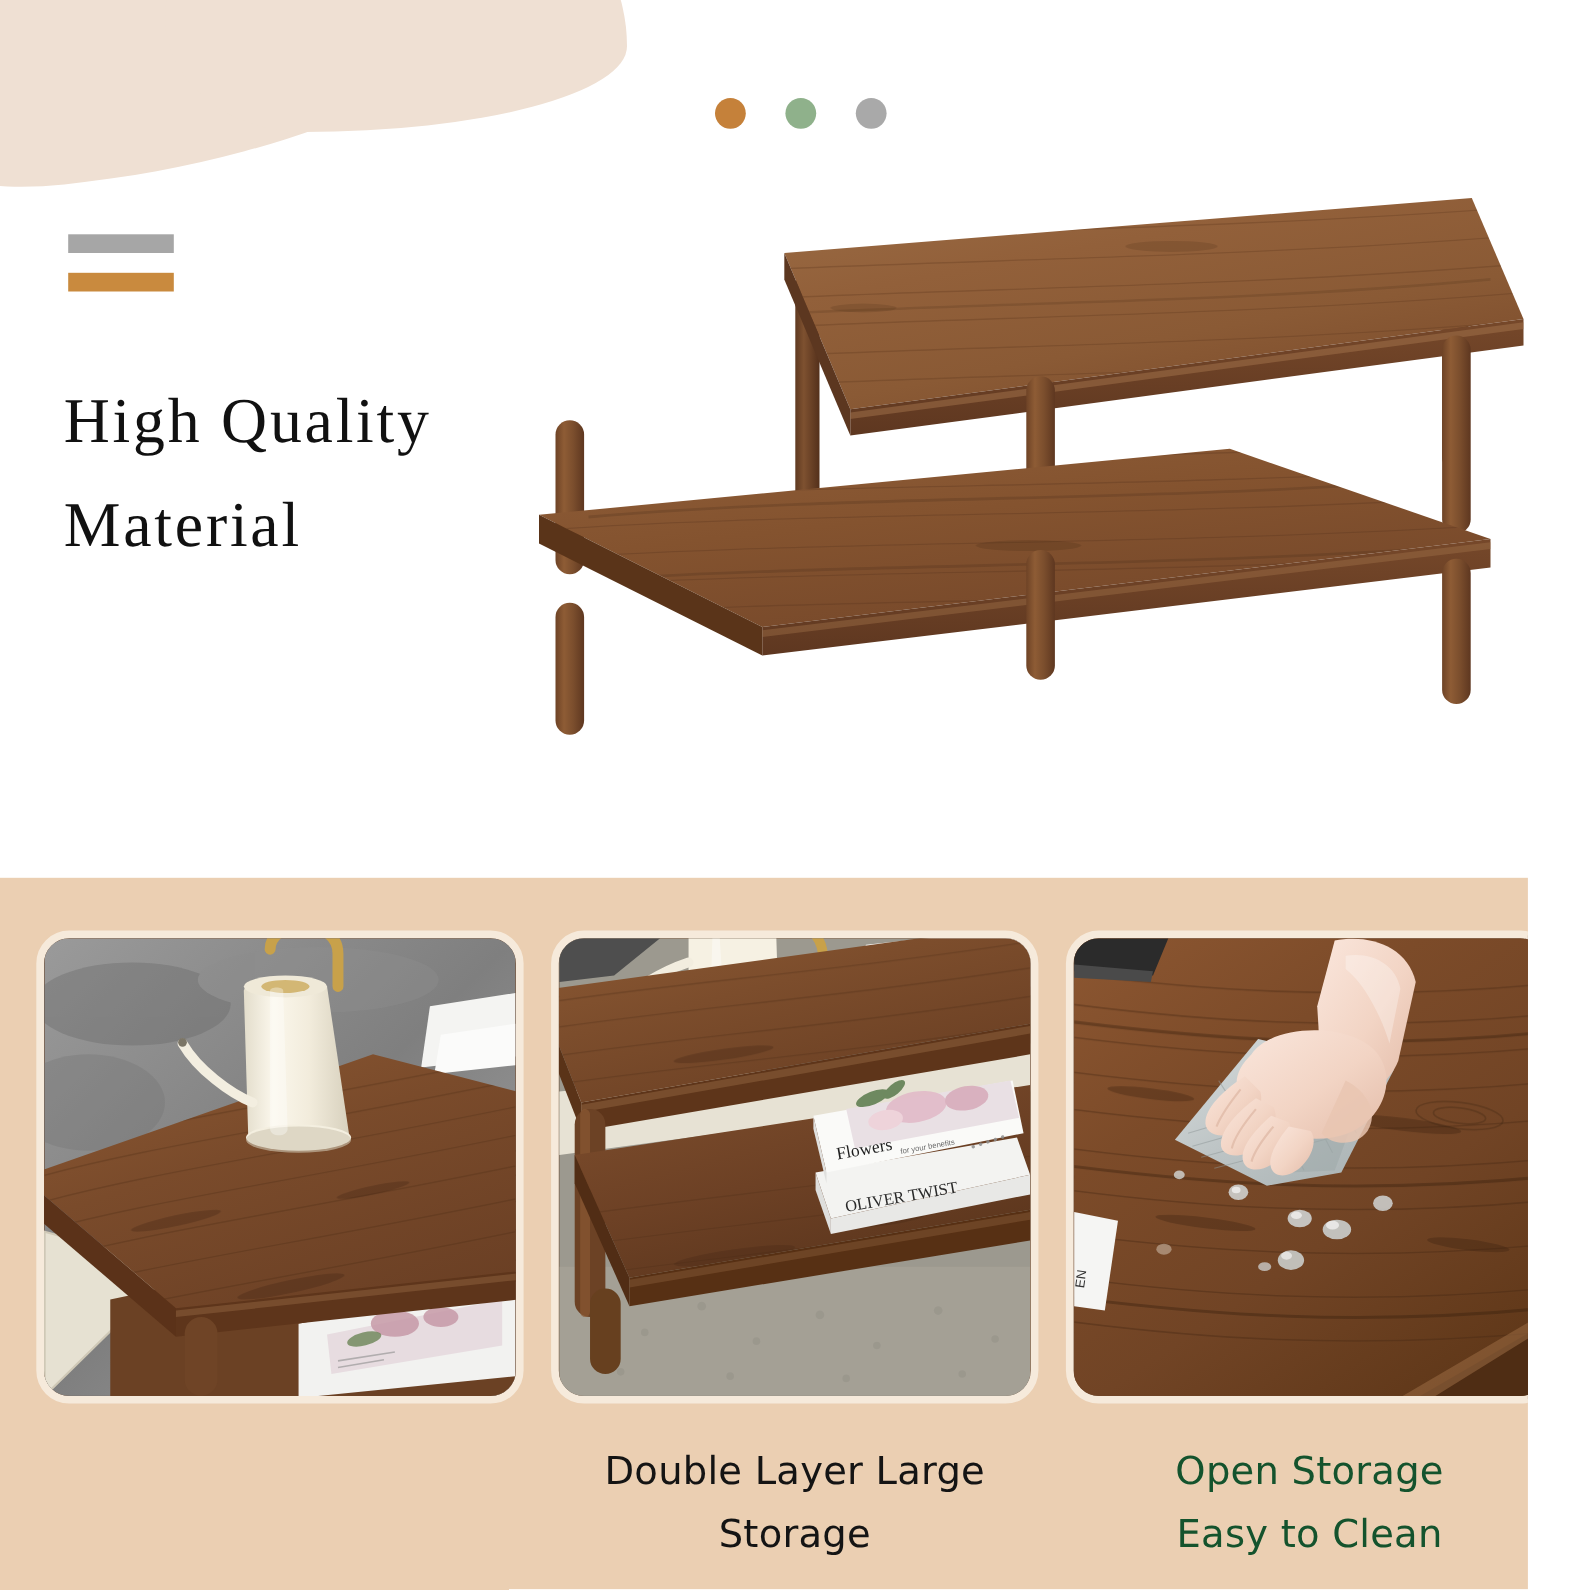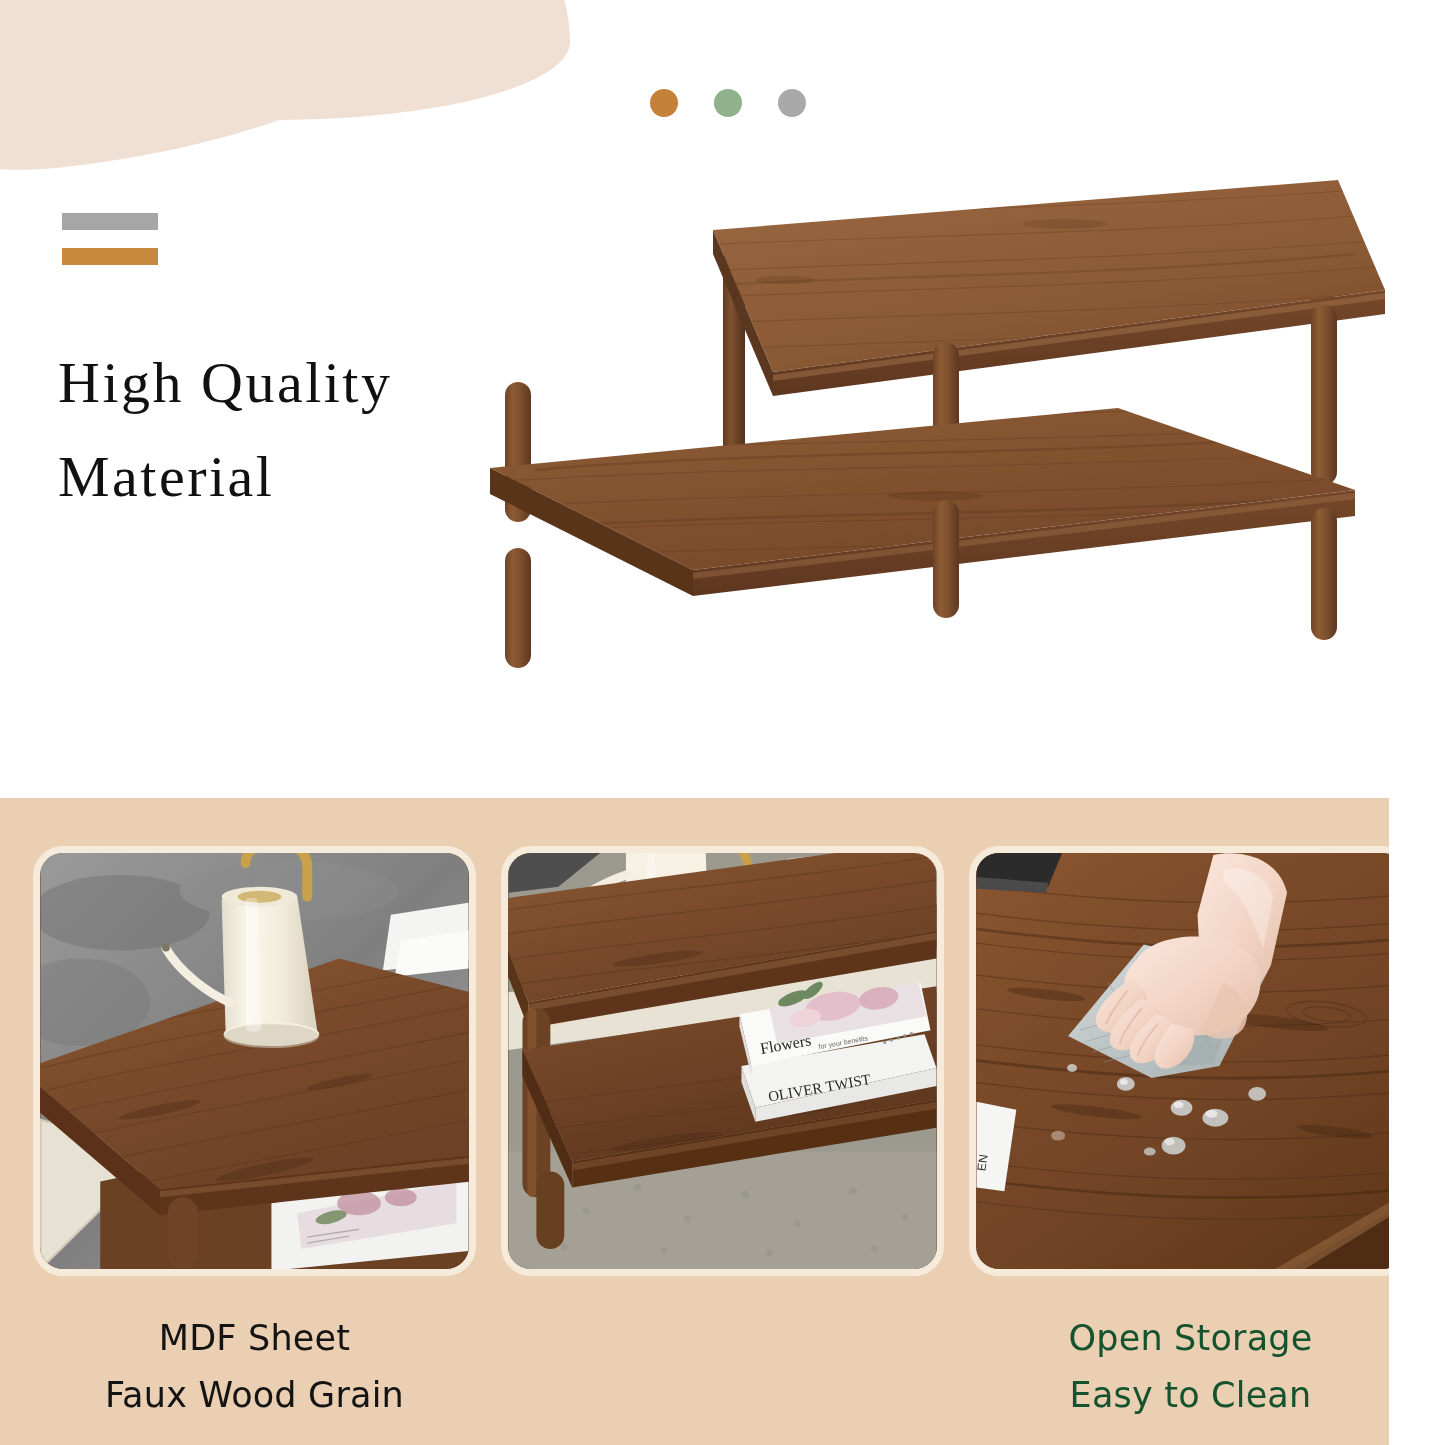--- a/index.html
+++ b/index.html
@@ -400,22 +400,20 @@
               <ellipse cx="232" cy="182" rx="48" ry="12" fill="#F4EFE0"></ellipse>
               <ellipse cx="232" cy="184" rx="48" ry="12" fill="#CFC7B2" opacity="0.6"></ellipse>
 
               <path d="M190,150 C170,142 140,120 126,96" fill="none" stroke="#F3EEE0" stroke-width="9" stroke-linecap="round"></path>
               <circle cx="126" cy="95" r="4" fill="#7C7667"></circle>
 
               <path d="M206,48 C206,44 218,44 218,48 L222,174 C222,182 206,182 206,174 Z" fill="#FFFFFF" opacity="0.35"></path>
             </g>
           </svg>
         </div>
-        <div class="caption" style="color: rgb(20, 20, 20);">MDF Sheet
-Faux Wood Grain</div>
       </div>
 
       <div class="card">
         <div class="thumb" style="border-color: rgb(246, 234, 219);">
           <svg viewBox="0 0 430 418" xmlns="http://www.w3.org/2000/svg">
             <defs>
               <linearGradient id="c2wood" x1="0" y1="0" x2="0.7" y2="1">
                 <stop offset="0%" stop-color="#8D5A34"></stop>
                 <stop offset="45%" stop-color="#7C4D2C"></stop>
                 <stop offset="100%" stop-color="#6A3F23"></stop>
@@ -539,20 +537,22 @@
               <g fill="#8E8E8E" opacity="0.85" transform="rotate(-10 380 190)">
                 <circle cx="378" cy="190" r="1.6"></circle>
                   <circle cx="385" cy="189" r="1.6"></circle>
                 <circle cx="392" cy="188" r="1.6"></circle>
                   <circle cx="399" cy="187" r="1.6"></circle>
                 <circle cx="406" cy="186" r="1.6"></circle>
               </g>
             </g>
           </svg>
         </div>
+        <div class="caption" style="color: rgb(20, 20, 20);">Double Layer Large
+Storage</div>
       </div>
 
       <div class="card">
         <div class="thumb" style="border-color: rgb(246, 234, 219);">
           <svg viewBox="0 0 430 418" xmlns="http://www.w3.org/2000/svg">
             <defs>
               <linearGradient id="c3wood" x1="0.1" y1="0" x2="0.8" y2="1">
                 <stop offset="0%" stop-color="#8A5530"></stop>
                 <stop offset="30%" stop-color="#7C4B29"></stop>
                 <stop offset="65%" stop-color="#714425"></stop>

